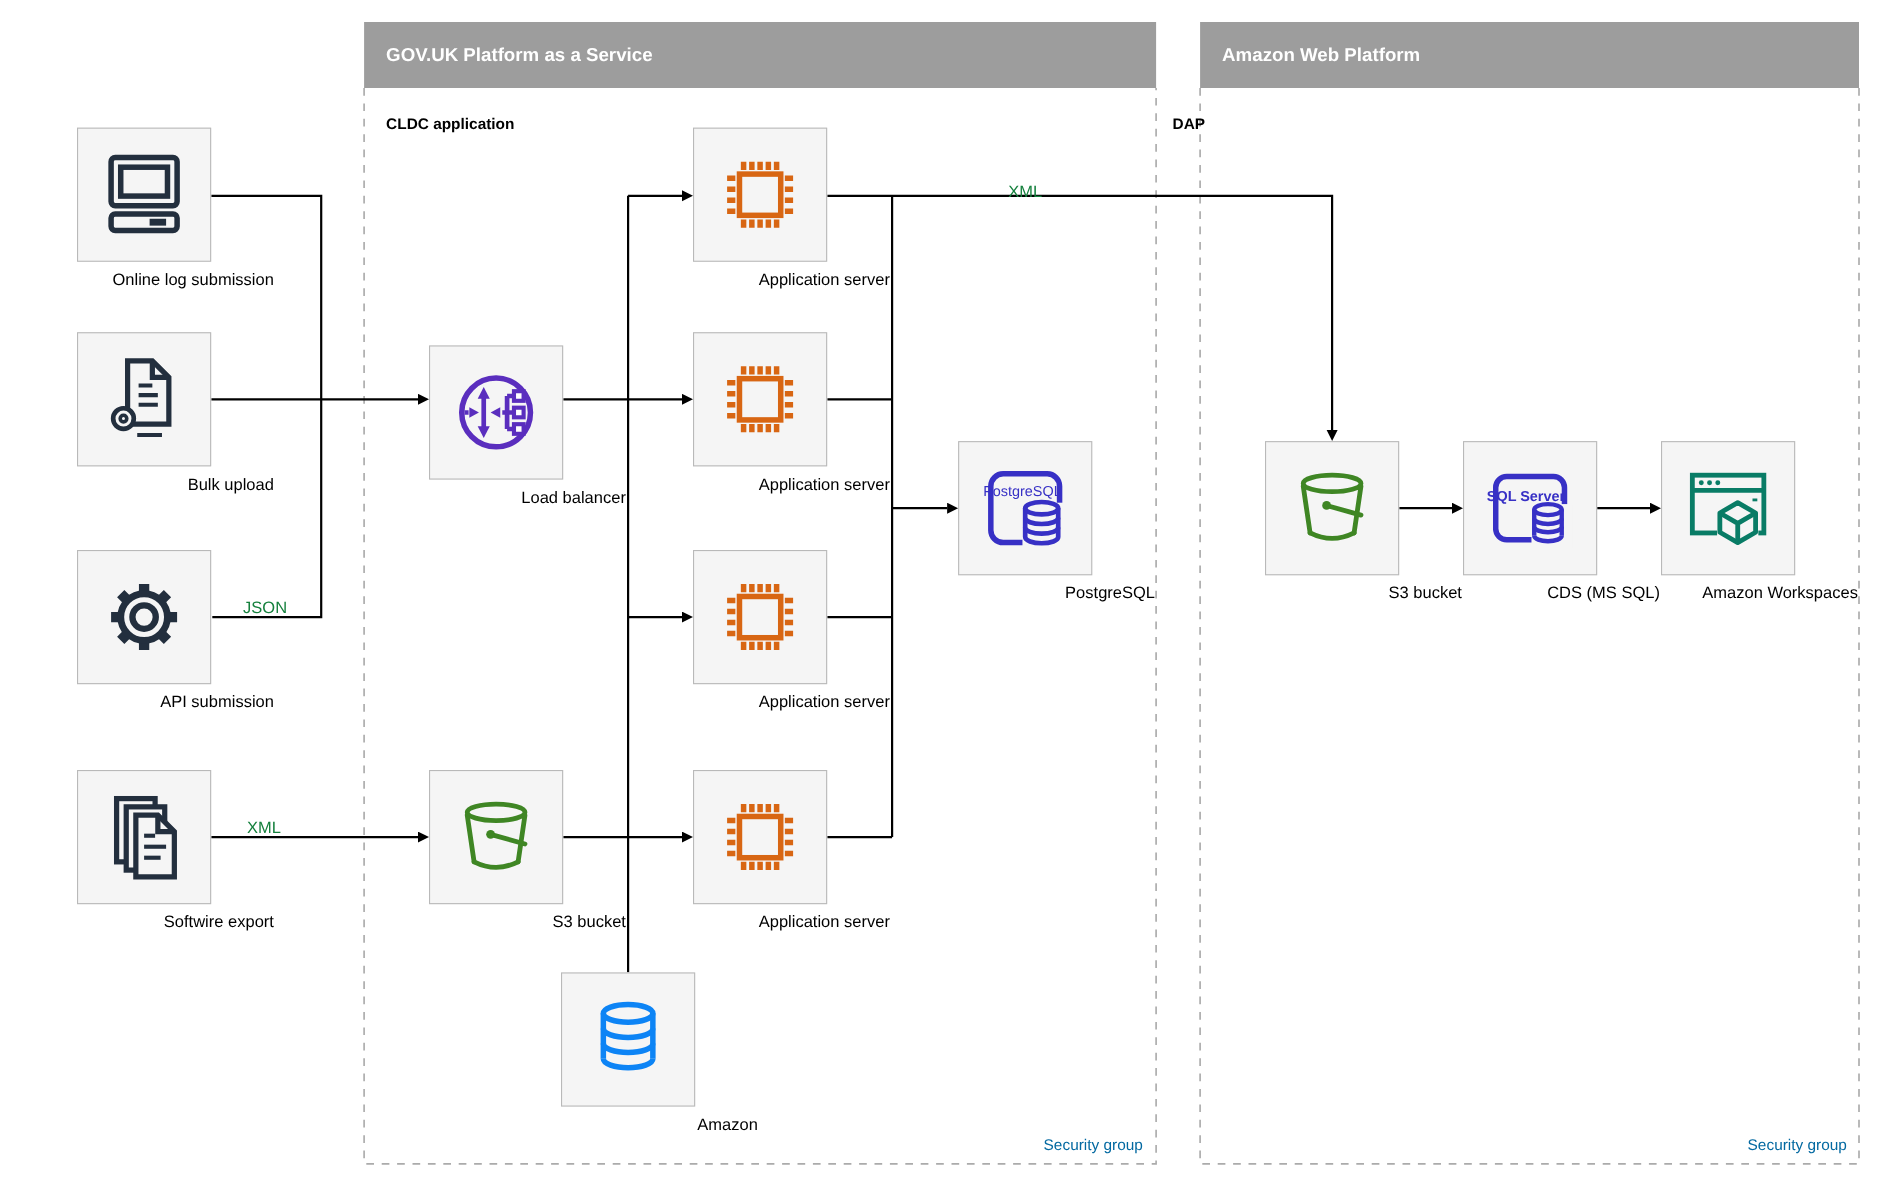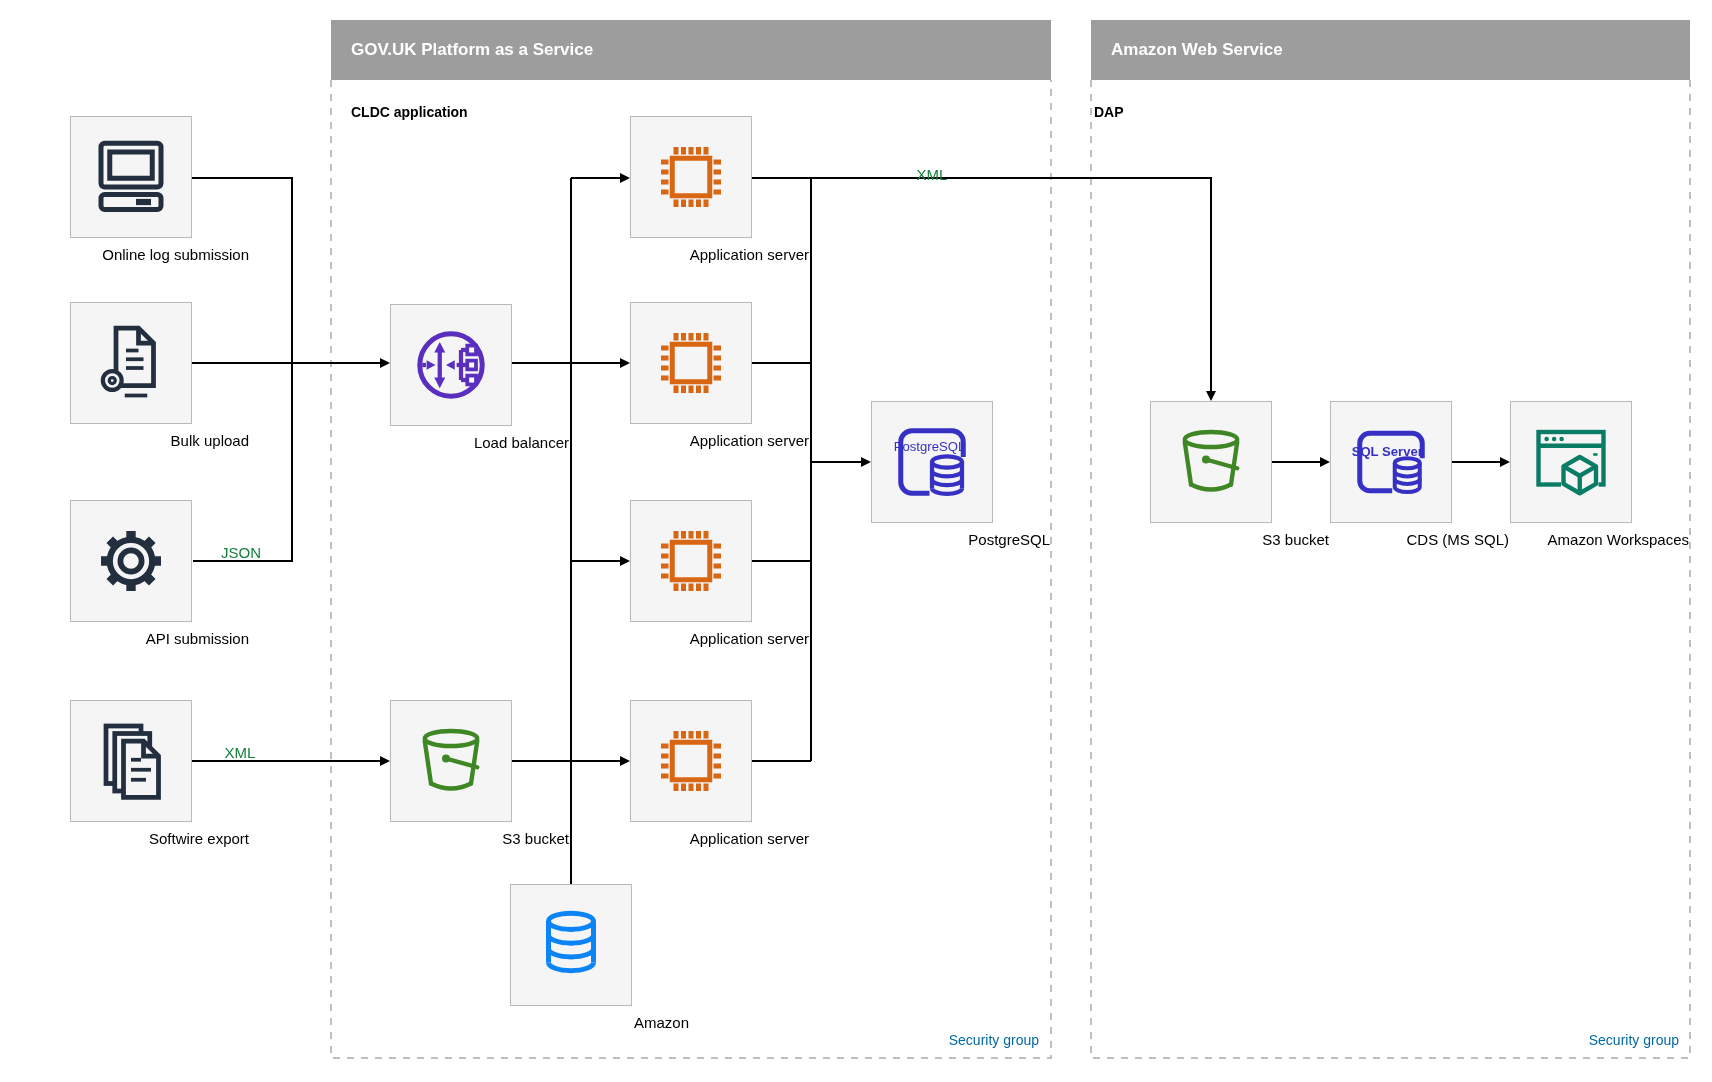--- a/index.html
+++ b/index.html
@@ -58,23 +58,23 @@
     </g>
   </svg>
 
   <div class="ctr-header" style="left:331px;top:20px;width:720px">
     <span>GOV.UK Platform as a Service</span>
   </div>
   <div class="ctr-sublabel" style="left:351px;top:89px">CLDC application</div>
   <div class="ctr-footer" style="left:331px;top:1032px;width:708px">Security group</div>
 
   <div class="ctr-header" style="left:1091px;top:20px;width:599px">
-    <span>Amazon Web Service</span>
-  </div>
-  <div class="ctr-sublabel" style="left:1094px;top:89px">DAP</div>
+    <span>Amazon Web Platform</span>
+  </div>
+  <div class="ctr-sublabel" style="left:1066px;top:89px">DAP</div>
   <div class="ctr-footer" style="left:1091px;top:1032px;width:588px">Security group</div>
 
   <div class="edge-label" style="left:181px;top:531px">JSON</div>
   <div class="edge-label" style="left:180px;top:731px">XML</div>
   <div class="edge-label" style="left:872px;top:153px">XML</div>
 
   <div class="node" style="left:70px;top:116px">
     <div class="node-box">
       <svg width="80" height="80" viewBox="0 0 64 64">
         <g stroke="#232F3E" fill="none" stroke-width="4">
@@ -138,21 +138,21 @@
         <g stroke="#232F3E" stroke-width="3">
           <path d="M32,31 H40"></path>
           <path d="M32,39 H48"></path>
           <path d="M32,47 H44"></path>
         </g>
       </svg>
     </div>
     <div class="node-label">Softwire export</div>
   </div>
 
-  <div class="node" style="left:390px;top:304px">
+  <div class="node" style="left:390px;top:314px">
     <div class="node-box">
       <svg width="80" height="80" viewBox="0 0 64 64">
         <circle cx="32" cy="32" r="25" fill="none" stroke="#5A2EBE" stroke-width="4"></circle>
         <g stroke="#5A2EBE" stroke-width="3.4" fill="none">
           <path d="M23,21.5 V42.5"></path>
           <path d="M9,32 H12"></path>
           <path d="M40,20 V44"></path>
           <path d="M40,20 H45"></path>
           <path d="M40,44 H45"></path>
           <path d="M36.5,32 H45"></path>

